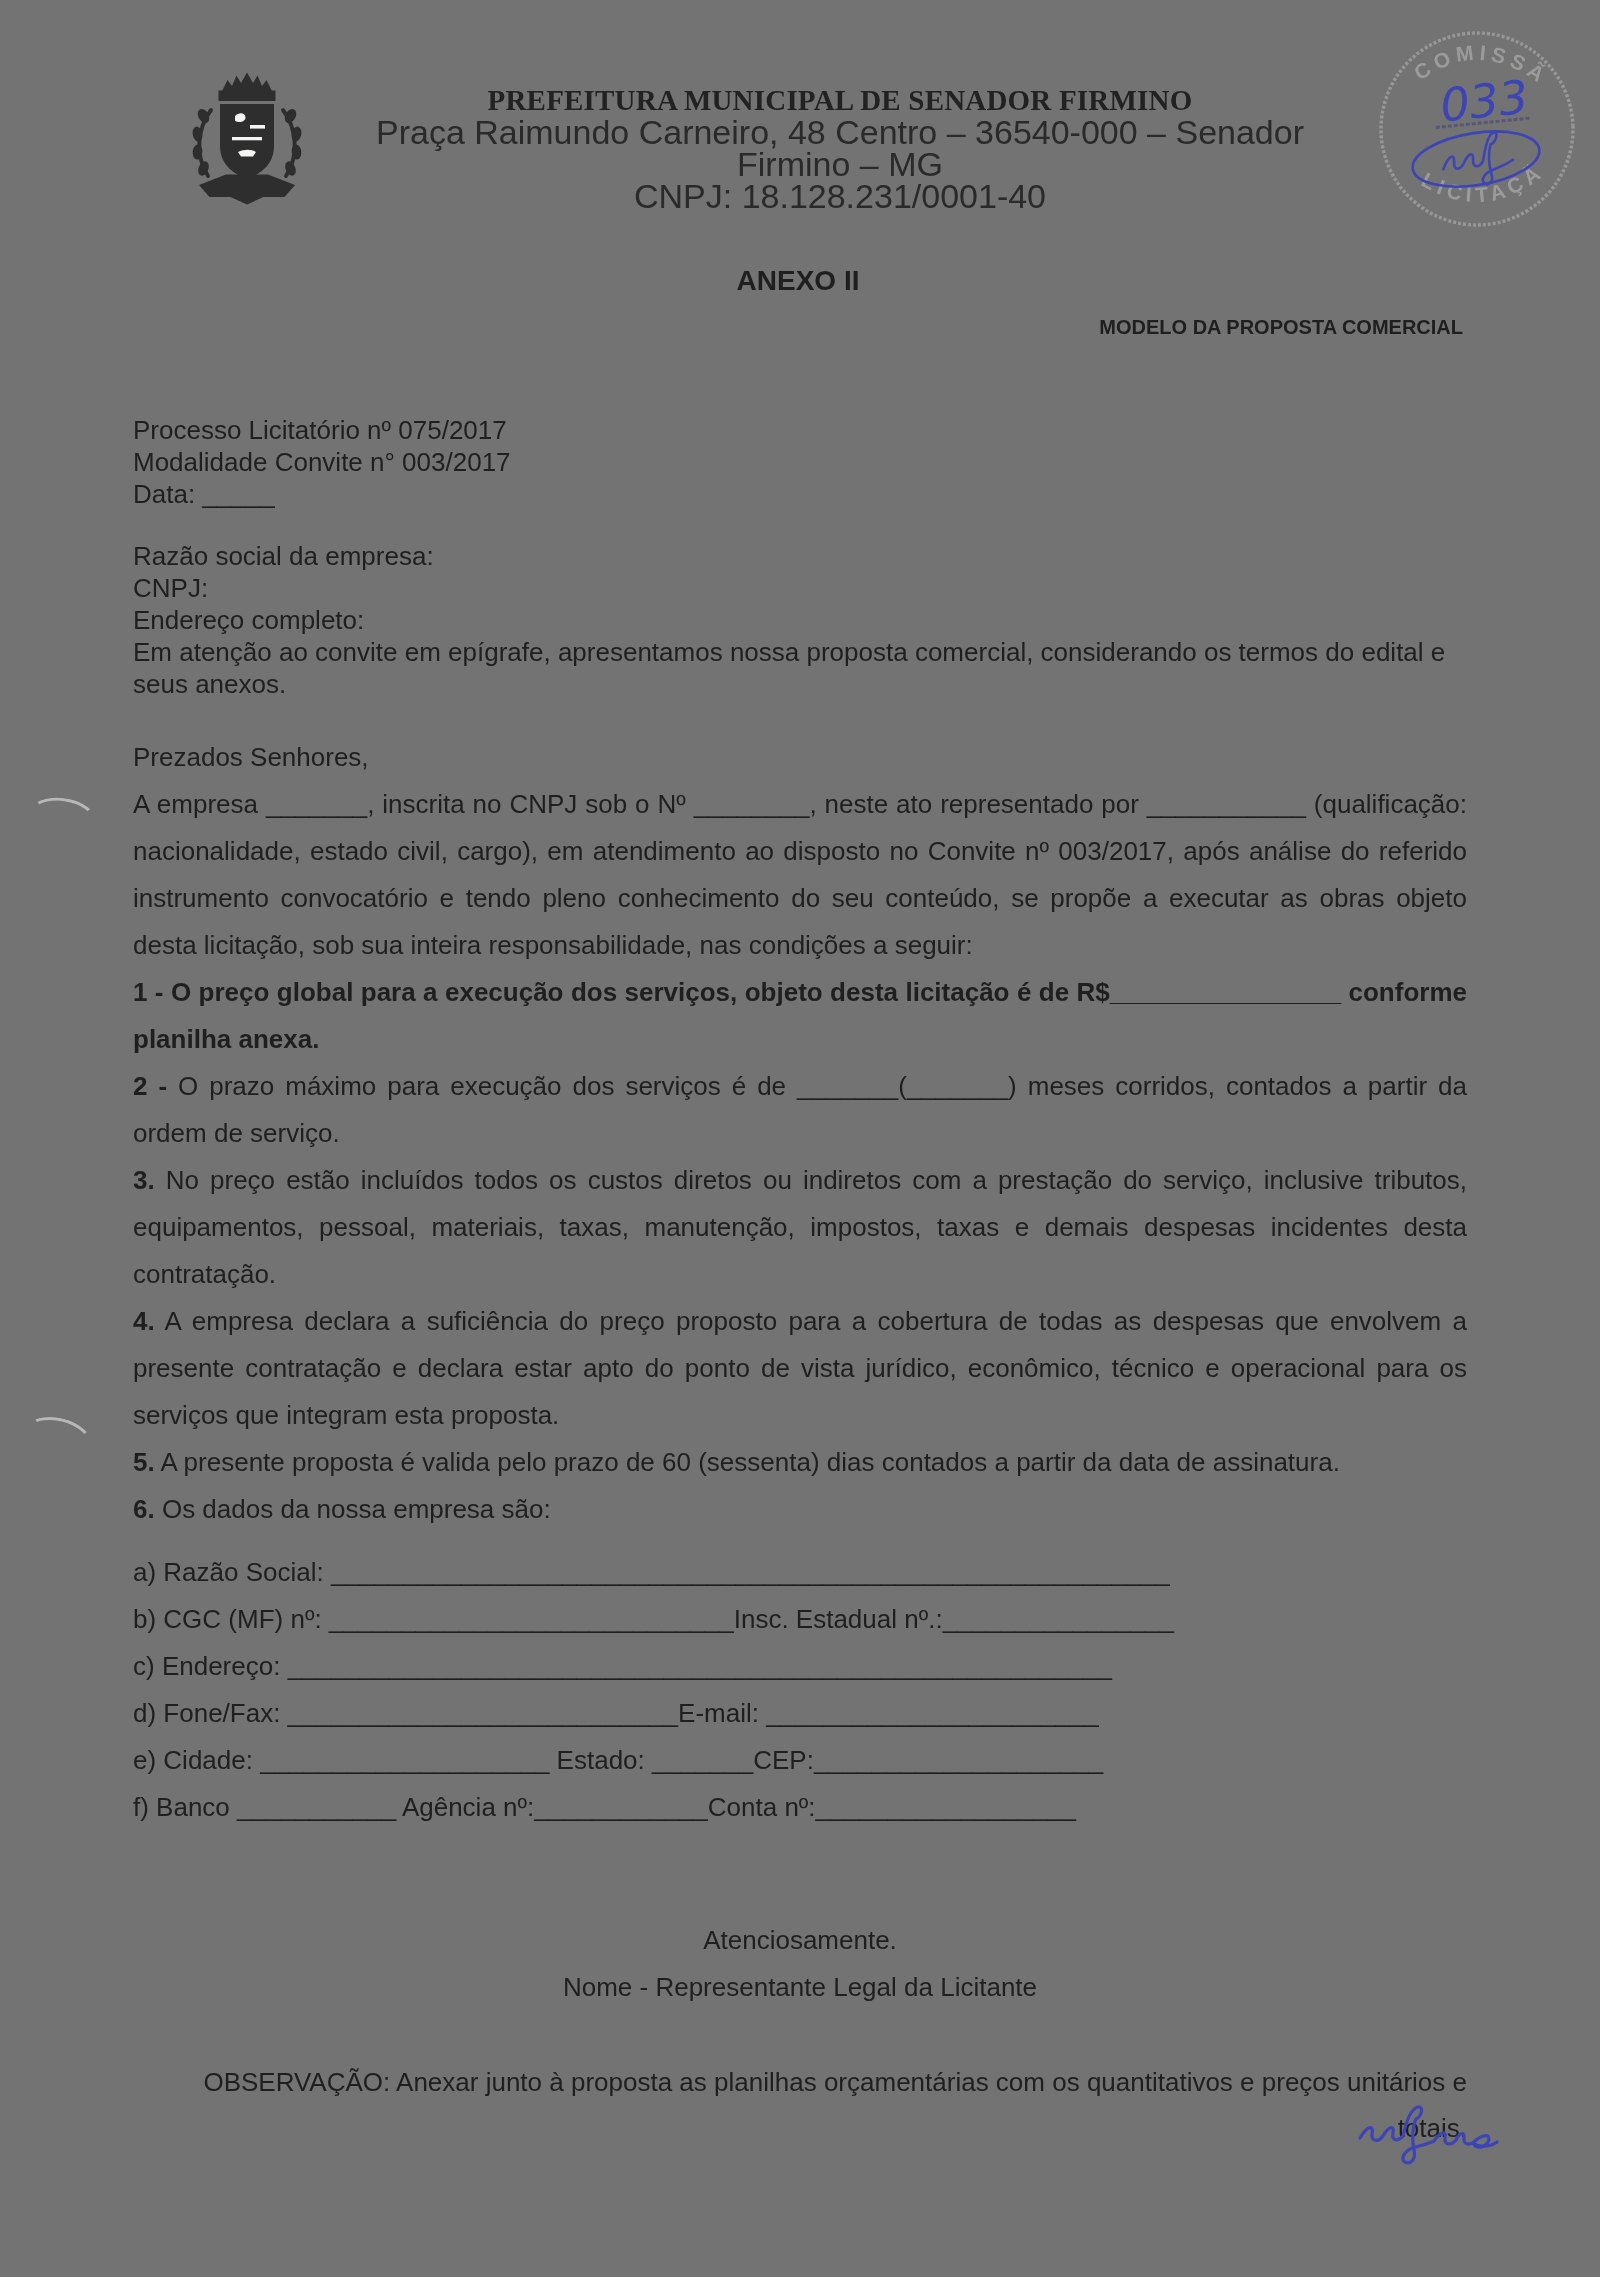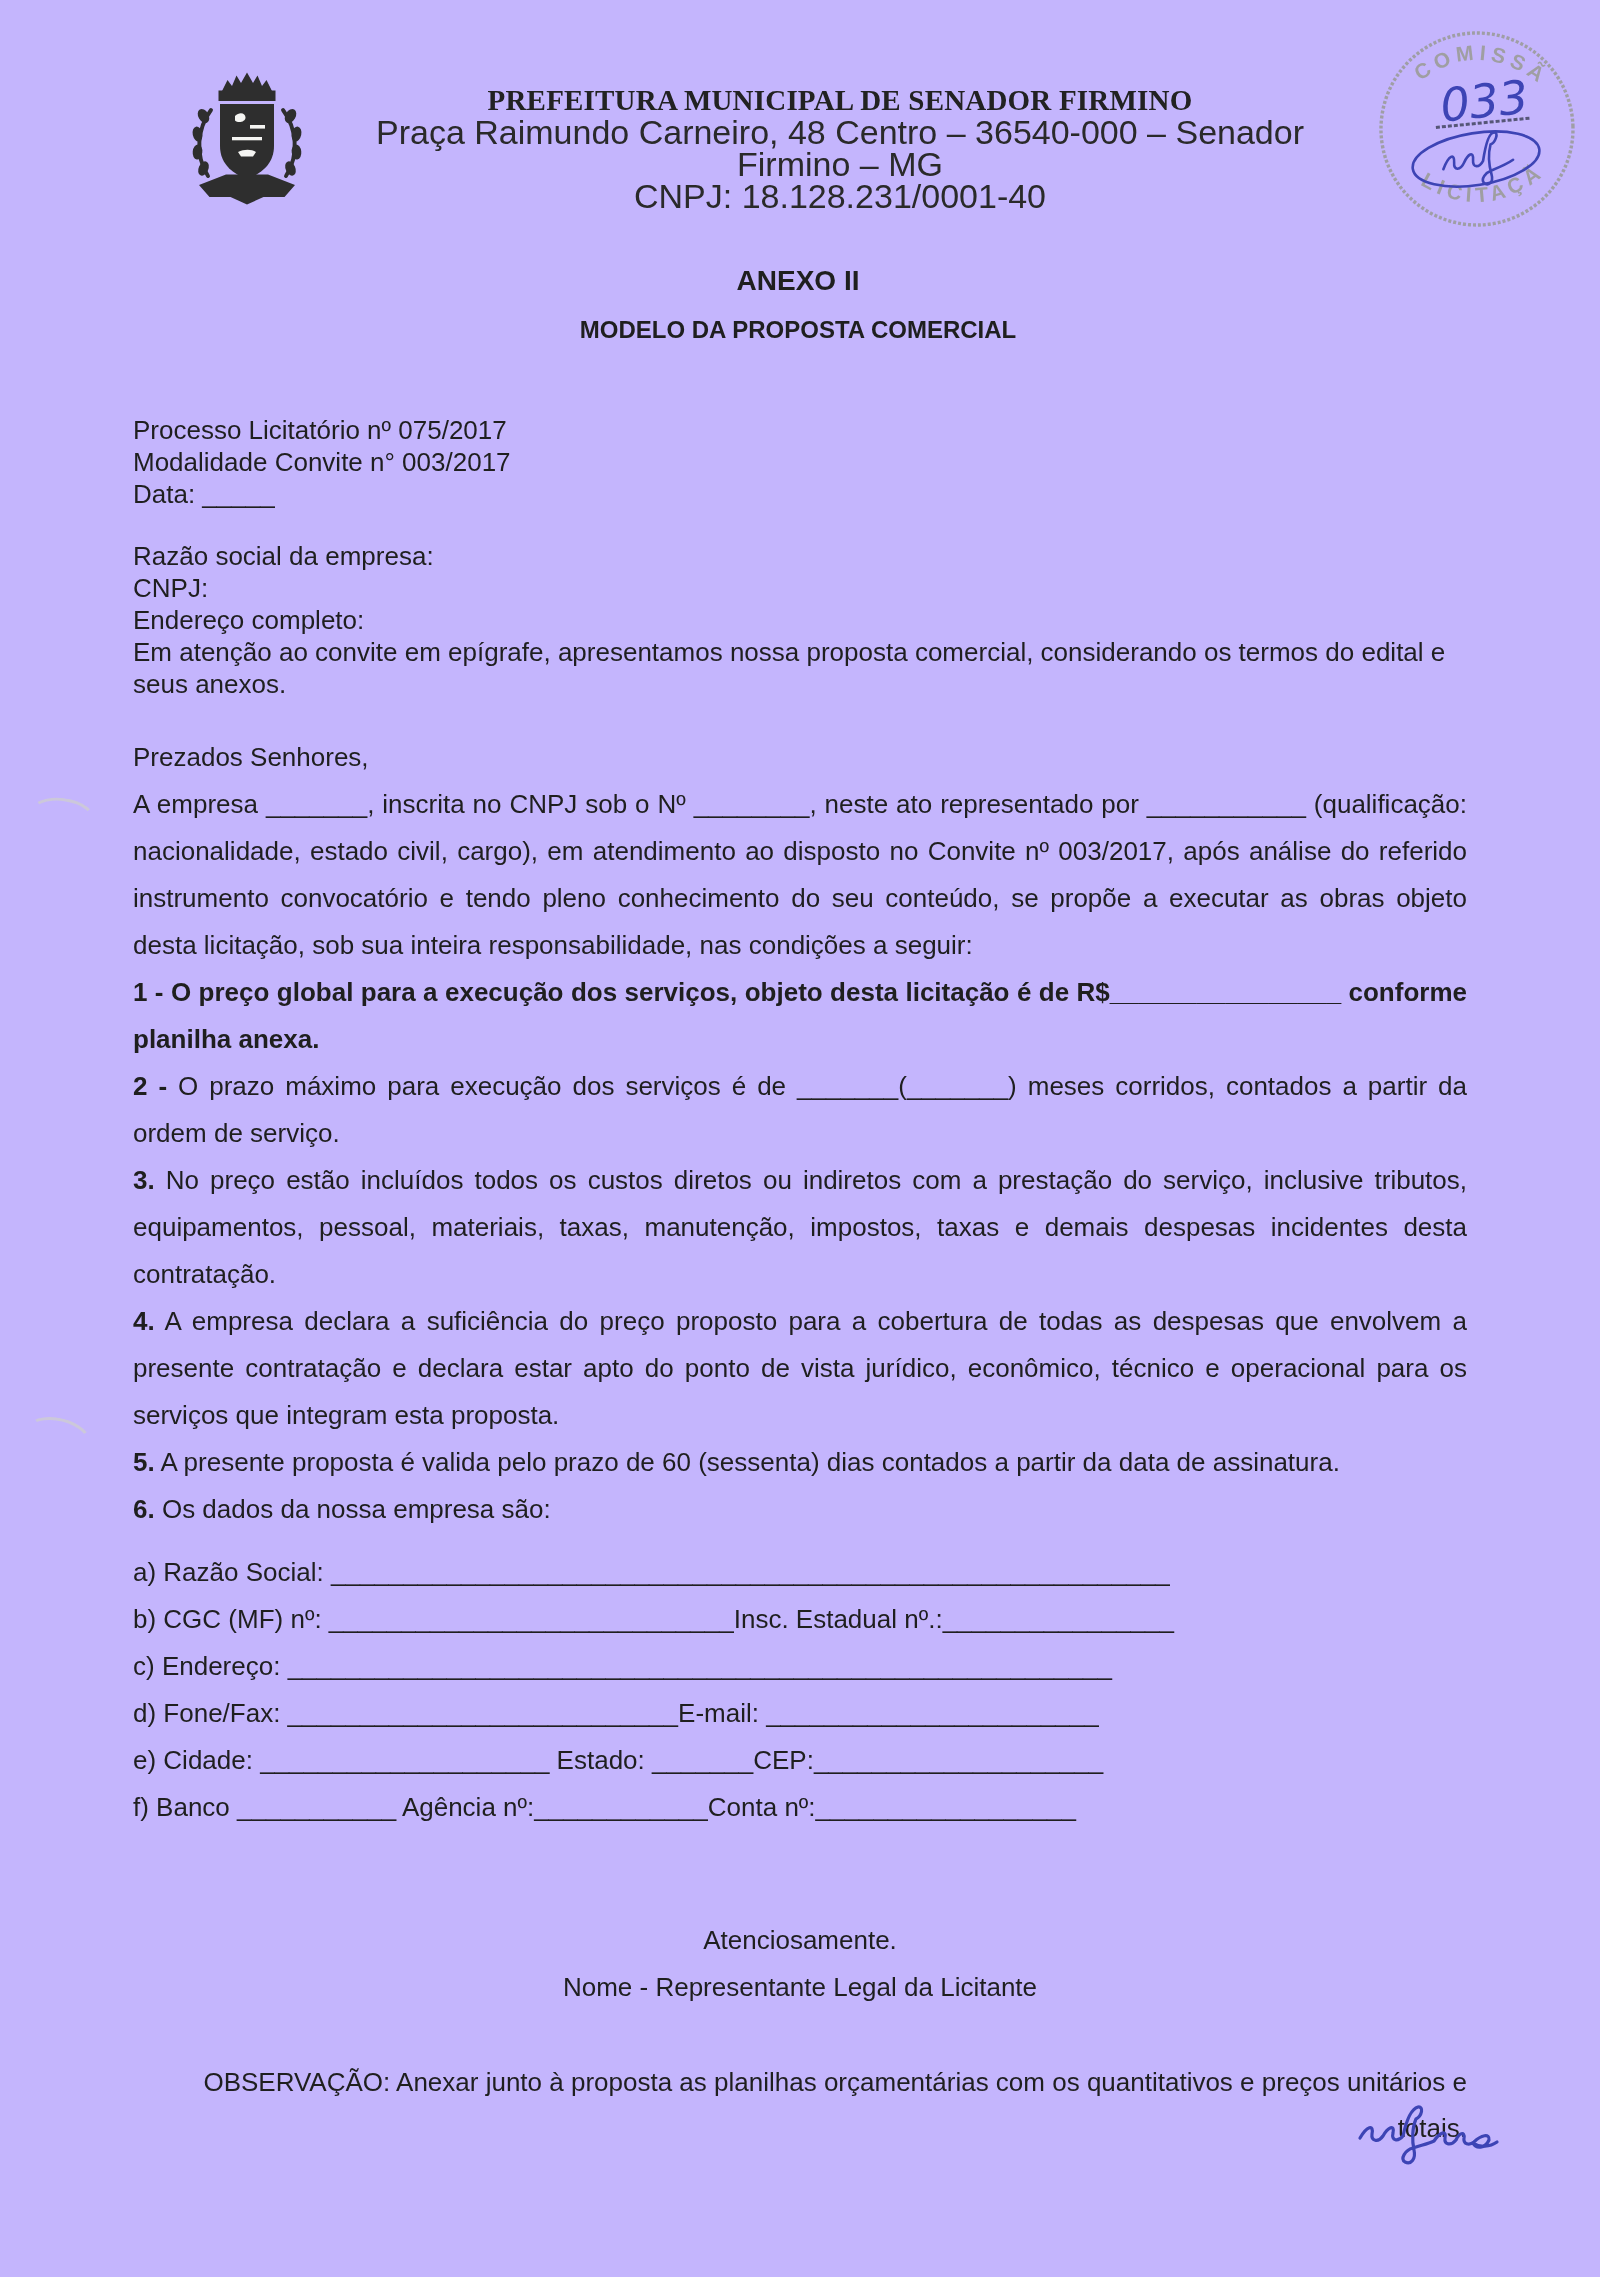--- a/index.html
+++ b/index.html
@@ -1,20 +1,20 @@
 <!DOCTYPE html>
 <html><head>
 <meta charset="utf-8">
 <style>
   html,body{margin:0;padding:0;background:#e8e8e8;}
   .page{
     position:relative;
     width:1600px;height:2277px;
     margin:0 auto;
-    background:#c4b5fd;
+    background:#737373;
     font-family:"Liberation Sans", sans-serif;
     color:#1f1f1f;
     overflow:hidden;
   }
   
   .crest{position:absolute;left:172px;top:58px;width:150px;height:152px;}
   .header-text{
     position:absolute;left:340px;top:84px;width:1000px;
     text-align:center;line-height:32px;
   }
@@ -22,22 +22,22 @@
     font-family:"Liberation Serif", serif;
     font-weight:bold;font-size:29px;color:#222;
     letter-spacing:0.2px;
   }
   .addr-line,.cnpj-line{font-size:34px;color:#2a2a2a;}
   
   .stamp{position:absolute;left:1372px;top:22px;width:210px;height:215px;transform:rotate(-2deg);}
   
   .title-1{position:absolute;left:133px;top:265px;width:1330px;text-align:center;
     font-weight:bold;font-size:28px;}
-  .title-2{position:absolute;left:133px;top:316px;width:1330px;text-align:center;
-    font-weight:bold;font-size:24px;}
+  .title-2{position:absolute;left:133px;top:316px;width:1330px;text-align:right;
+    font-weight:bold;font-size:20px;}
   
   .body-col{position:absolute;left:133px;top:414px;width:1334px;font-size:26px;}
   .tight{line-height:32px;}
   .company-block{margin-top:30px;line-height:32px;}
   .salutation{margin-top:34px;line-height:47px;}
   .intro{margin:0;line-height:47px;text-align:justify;}
   .item{margin:0;line-height:47px;text-align:justify;}
   .item .n{font-weight:bold;}
   .item.all-bold{font-weight:bold;}
   .form-rows{margin-top:16px;line-height:47px;}

